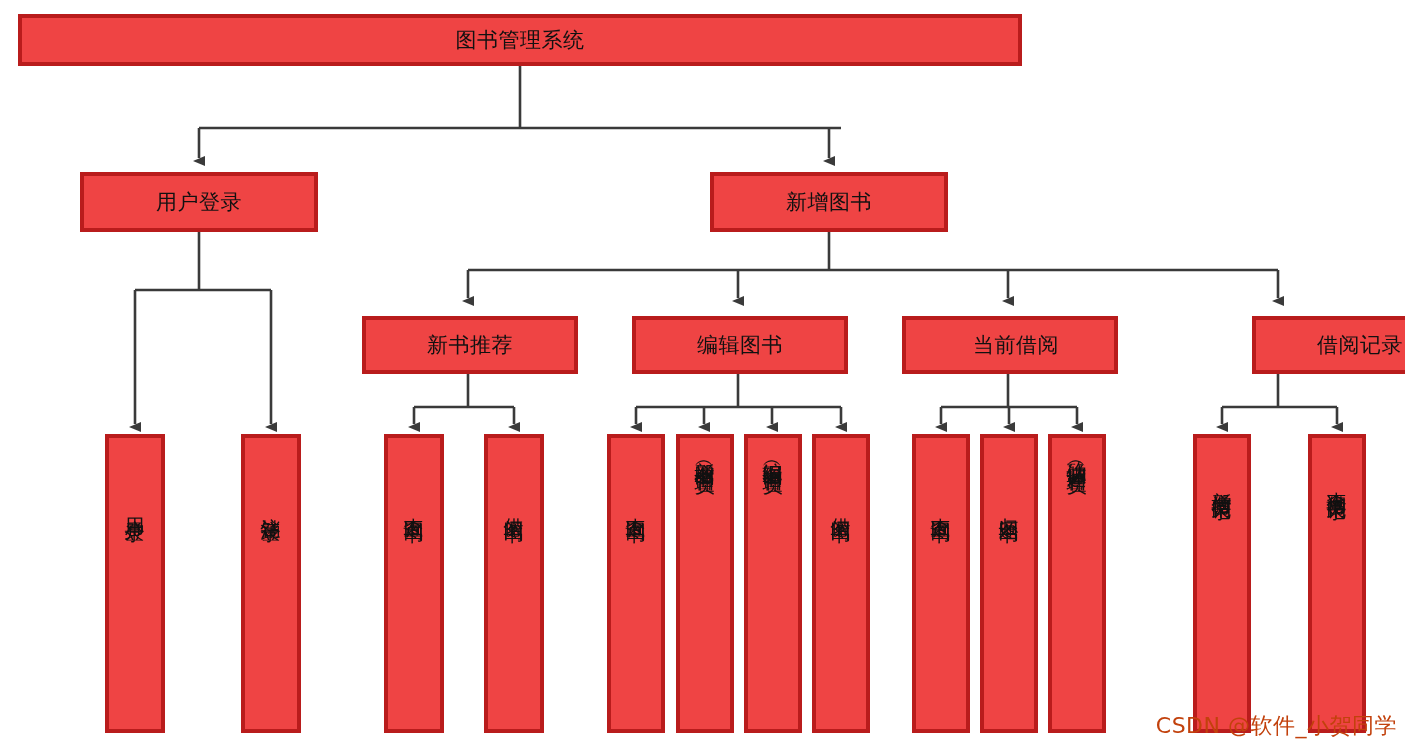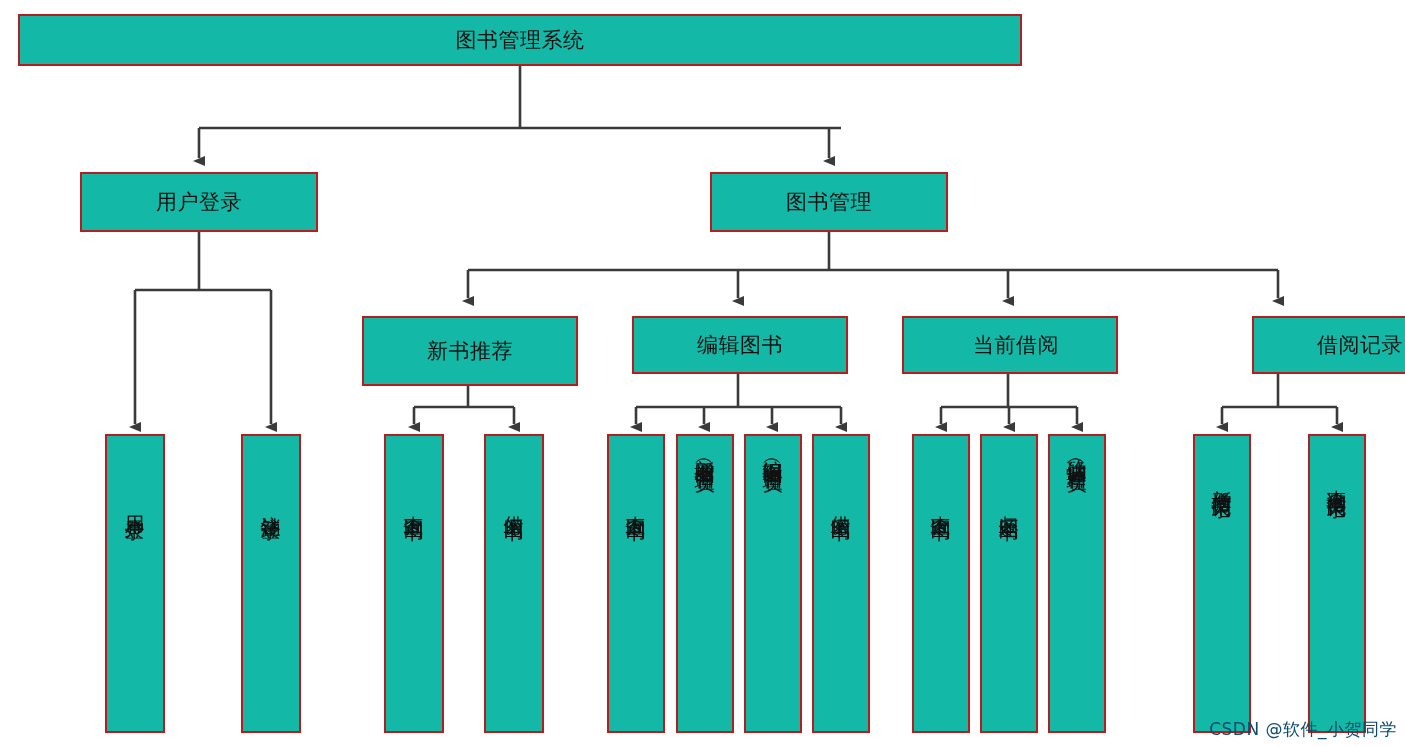--- a/index.html
+++ b/index.html
@@ -24,22 +24,22 @@
   svg#tree-svg {
     position: absolute;
     left: 0;
     top: 0;
     width: 1405px;
     height: 747px;
   }
   .node-box {
     position: absolute;
     box-sizing: border-box;
-    background: #14b8a6;
-    border: 2px solid #b91c1c;
+    background: #ef4444;
+    border: 4px solid #b91c1c;
     display: flex;
     align-items: center;
     justify-content: center;
   }
   .node-label {
     color: #111111;
     font-size: 21px;
     line-height: 1.18;
     letter-spacing: 0.5px;
     white-space: nowrap;
@@ -64,22 +64,22 @@
   .node-box.vertical.tall .node-label {
     margin-top: 32px;
   }
   .node-box.vertical.top .node-label {
     margin-top: 2px;
   }
   #watermark {
     position: absolute;
     right: 8px;
     bottom: 6px;
-    font-size: 17px;
-    color: #0c4a6e;
+    font-size: 22px;
+    color: #c2410c;
     letter-spacing: 0.5px;
     white-space: nowrap;
     pointer-events: none;
   }
 </style>
 </head>
 <body>
 
 <div id="diagram-root">
 
@@ -134,24 +134,24 @@
   </svg>
 
   <div class="node-box" style="left:18px; top:14px; width:1004px; height:52px;">
     <span class="node-label">图书管理系统</span>
   </div>
 
   <div class="node-box" style="left:80px; top:172px; width:238px; height:60px;">
     <span class="node-label">用户登录</span>
   </div>
   <div class="node-box" style="left:710px; top:172px; width:238px; height:60px;">
-    <span class="node-label">图书管理</span>
-  </div>
-
-  <div class="node-box" style="left:362px; top:316px; width:216px; height:70px;">
+    <span class="node-label">新增图书</span>
+  </div>
+
+  <div class="node-box" style="left:362px; top:316px; width:216px; height:58px;">
     <span class="node-label">新书推荐</span>
   </div>
   <div class="node-box" style="left:632px; top:316px; width:216px; height:58px;">
     <span class="node-label">编辑图书</span>
   </div>
   <div class="node-box" style="left:902px; top:316px; width:216px; height:58px;padding-left:12px;">
     <span class="node-label">当前借阅</span>
   </div>
   <div class="node-box" style="left:1240px; top:316px; width:216px; height:58px;margin-left:12px;">
     <span class="node-label">借阅记录</span>

